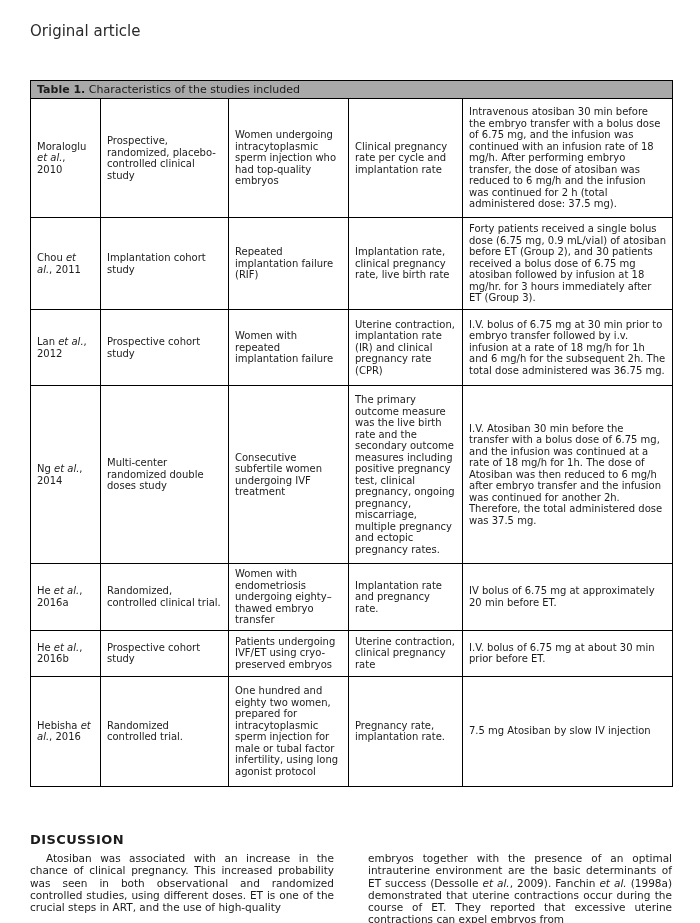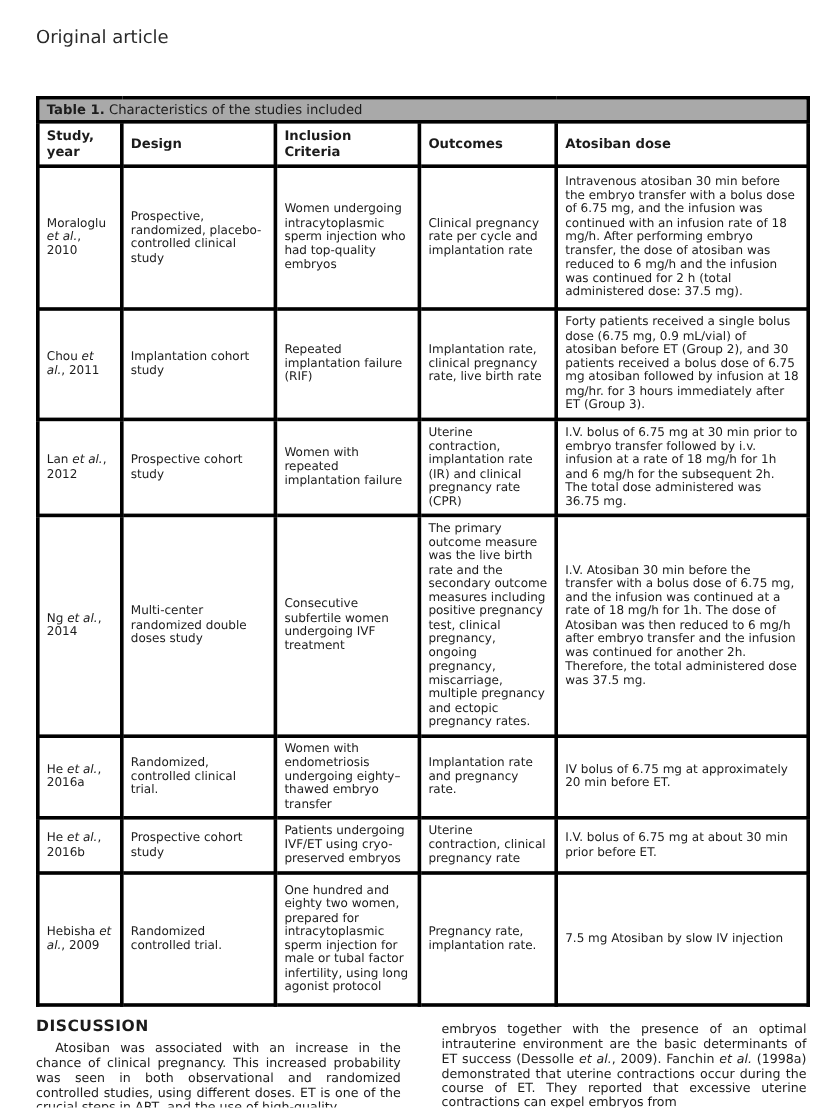--- a/index.html
+++ b/index.html
@@ -28,21 +28,21 @@
     left: 30px;
     width: 642px;
   }
   table.studies {
     border-collapse: collapse;
     table-layout: fixed;
     width: 642px;
   }
   table.studies th,
   table.studies td {
-    border: 3px solid #000000;
+    border: 1px solid #000000;
     vertical-align: middle;
     text-align: left;
     overflow: hidden;
   }
   tr.title-row th {
     background: #a9a9a9;
     font-weight: normal;
     font-size: 11px;
     padding: 2px 6px;
     height: 13px;
@@ -79,21 +79,21 @@
   }
   .discussion .col {
     width: 304px;
     font-size: 10.5px;
     line-height: 1.17;
     text-align: justify;
   }
   .discussion-heading {
     font-size: 13px;
     font-weight: bold;
-    margin: 16px 0 5px 0;
+    margin: 0 0 5px 0;
     letter-spacing: 0.4px;
   }
   .discussion p { margin: 0; }
   .left-col p { text-indent: 16px; }
   .right-col { padding-top: 20px; }
 </style>
 </head>
 <body>
 
 <div class="page-header">Original article</div>
@@ -103,27 +103,20 @@
     <colgroup>
       <col style="width:70px">
       <col style="width:128px">
       <col style="width:120px">
       <col style="width:114px">
       <col style="width:210px">
     </colgroup>
     <tbody>
       <tr class="title-row">
         <th colspan="5"><span class="b">Table 1.</span><span> Characteristics of the studies included</span></th>
-      </tr>
-      <tr class="head-row">
-        <th>Study, year</th>
-        <th>Design</th>
-        <th>Inclusion Criteria</th>
-        <th>Outcomes</th>
-        <th>Atosiban dose</th>
       </tr>
 
       <tr class="r1">
         <td><span>Moraloglu </span><i class="etal">et al.</i><span>, 2010</span></td>
         <td>Prospective, randomized, placebo-controlled clinical study</td>
         <td>Women undergoing intracytoplasmic sperm injection who had top-quality embryos</td>
         <td>Clinical pregnancy rate per cycle and implantation rate</td>
         <td>Intravenous atosiban 30 min before the embryo transfer with a bolus dose of 6.75 mg, and the infusion was continued with an infusion rate of 18 mg/h. After performing embryo transfer, the dose of atosiban was reduced to 6 mg/h and the infusion was continued for 2 h (total administered dose: 37.5 mg).</td>
       </tr>
 
@@ -161,21 +154,21 @@
 
       <tr class="r6">
         <td><span>He </span><i class="etal">et al.</i><span>, 2016b</span></td>
         <td>Prospective cohort study</td>
         <td>Patients undergoing IVF/ET using cryo-preserved embryos</td>
         <td>Uterine contraction, clinical pregnancy rate</td>
         <td>I.V. bolus of 6.75 mg at about 30 min prior before ET.</td>
       </tr>
 
       <tr class="r7">
-        <td><span>Hebisha </span><i class="etal">et al.</i><span>, 2009</span></td>
+        <td><span>Hebisha </span><i class="etal">et al.</i><span>, 2016</span></td>
         <td>Randomized controlled trial.</td>
         <td>One hundred and eighty two women, prepared for intracytoplasmic sperm injection for male or tubal factor infertility, using long agonist protocol</td>
         <td>Pregnancy rate, implantation rate.</td>
         <td>7.5 mg Atosiban by slow IV injection</td>
       </tr>
     </tbody>
   </table>
 </div>
 
 <div class="discussion">

